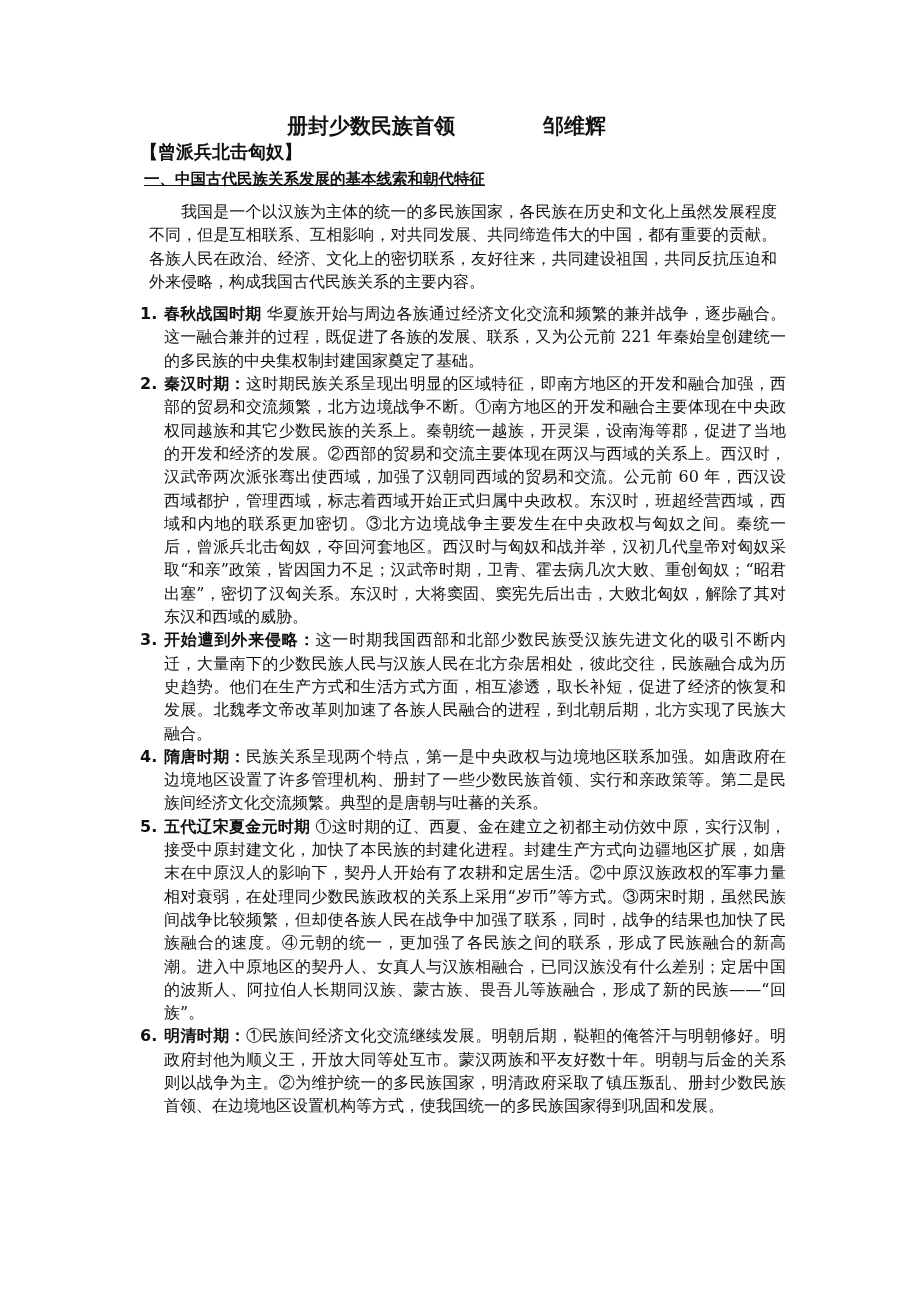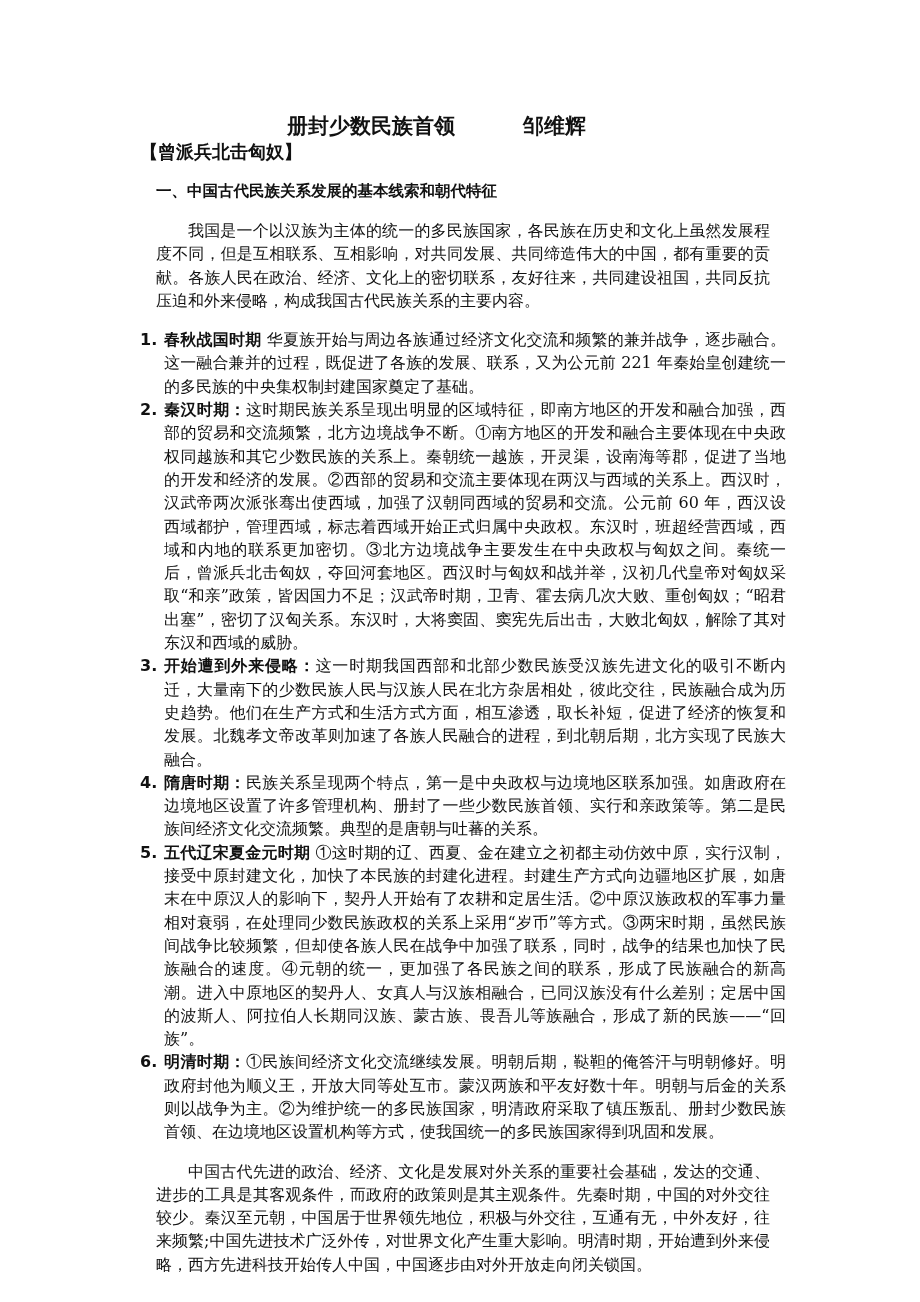--- a/index.html
+++ b/index.html
@@ -1,23 +1,23 @@
 <!DOCTYPE html>
 <html><head>
 <meta charset="utf-8">
 <style>
   html, body { margin: 0; padding: 0; background: #ffffff; }
   body { width: 920px; height: 1302px; position: relative; overflow: hidden; color: #111; }
   .page { position: absolute; left: 140px; top: 112px; width: 646px; font-family: "DejaVu Serif", "Liberation Serif", serif; font-size: 16px; line-height: 23.3px; }
   .title { text-align: center; font-family: "DejaVu Sans", "Liberation Sans", sans-serif; font-size: 34px; line-height: 44px; font-weight: normal; margin: 0; letter-spacing: 0.5px; }
   .subtitle { font-family: "DejaVu Sans", "Liberation Sans", sans-serif; font-size: 21px; line-height: 28px; margin: 0; padding-left: 147px; font-weight: bold; }
-  .subtitle .author { margin-left: 68px; }
+  .subtitle .author { margin-left: 88px; }
   .section-tag { font-family: "DejaVu Sans", "Liberation Sans", sans-serif; font-weight: bold; font-size: 18px; line-height: 24px; margin: 0; }
-  .heading { font-family: "DejaVu Sans", "Liberation Sans", sans-serif; font-weight: bold; font-size: 15.5px; line-height: 23px; margin: 16px; }
-  .para { text-indent: 32px; margin: 16px; text-align: justify; }
+  .heading { font-family: "DejaVu Sans", "Liberation Sans", sans-serif; font-weight: bold; font-size: 15.5px; line-height: 23px; margin: 4px; text-decoration: underline; }
+  .para { text-indent: 32px; margin: 9px; text-align: justify; font-family: Liberation Serif, serif; }
   .item { display: flex; margin: 0; }
   .item .num { width: 24px; flex: none; font-weight: bold; font-family: "DejaVu Sans", "Liberation Sans", sans-serif; }
   .item .body { flex: 1; text-align: justify; }
   .item .lead { font-weight: bold; font-family: "DejaVu Sans", "Liberation Sans", sans-serif; }
 </style>
 </head>
 <body>
 
 <div class="page">
   <p class="subtitle">
@@ -46,14 +46,13 @@
   </div>
   <div class="item">
     <span class="num">5.</span>
     <span class="body"><span class="lead">五代辽宋夏金元时期</span><span> ①这时期的辽、西夏、金在建立之初都主动仿效中原，实行汉制，接受中原封建文化，加快了本民族的封建化进程。封建生产方式向边疆地区扩展，如唐末在中原汉人的影响下，契丹人开始有了农耕和定居生活。②中原汉族政权的军事力量相对衰弱，在处理同少数民族政权的关系上采用“岁币”等方式。③两宋时期，虽然民族间战争比较频繁，但却使各族人民在战争中加强了联系，同时，战争的结果也加快了民族融合的速度。④元朝的统一，更加强了各民族之间的联系，形成了民族融合的新高潮。进入中原地区的契丹人、女真人与汉族相融合，已同汉族没有什么差别；定居中国的波斯人、阿拉伯人长期同汉族、蒙古族、畏吾儿等族融合，形成了新的民族——“回族”。</span></span>
   </div>
   <div class="item">
     <span class="num">6.</span>
     <span class="body"><span class="lead">明清时期：</span><span>①民族间经济文化交流继续发展。明朝后期，鞑靼的俺答汗与明朝修好。明政府封他为顺义王，开放大同等处互市。蒙汉两族和平友好数十年。明朝与后金的关系则以战争为主。②为维护统一的多民族国家，明清政府采取了镇压叛乱、册封少数民族首领、在边境地区设置机构等方式，使我国统一的多民族国家得到巩固和发展。</span></span>
   </div>
 
-  <p class="para">中国古代先进的政治、经济、文化是发展对外关系的重要社会基础，发达的交通、进步的工具是其客观条件，而政府的政策则是其主观条件。先秦时期，中国的对外交往较少。秦汉至元朝，中国居于世界领先地位，积极与外交往，互通有无，中外友好，往来频繁;中国先进技术广泛外传，对世界文化产生重大影响。明清时期，开始遭到外来侵略，西方先进科技开始传人中国，中国逐步由对外开放走向闭关锁国。</p>
 </div>
 
 </body></html>

